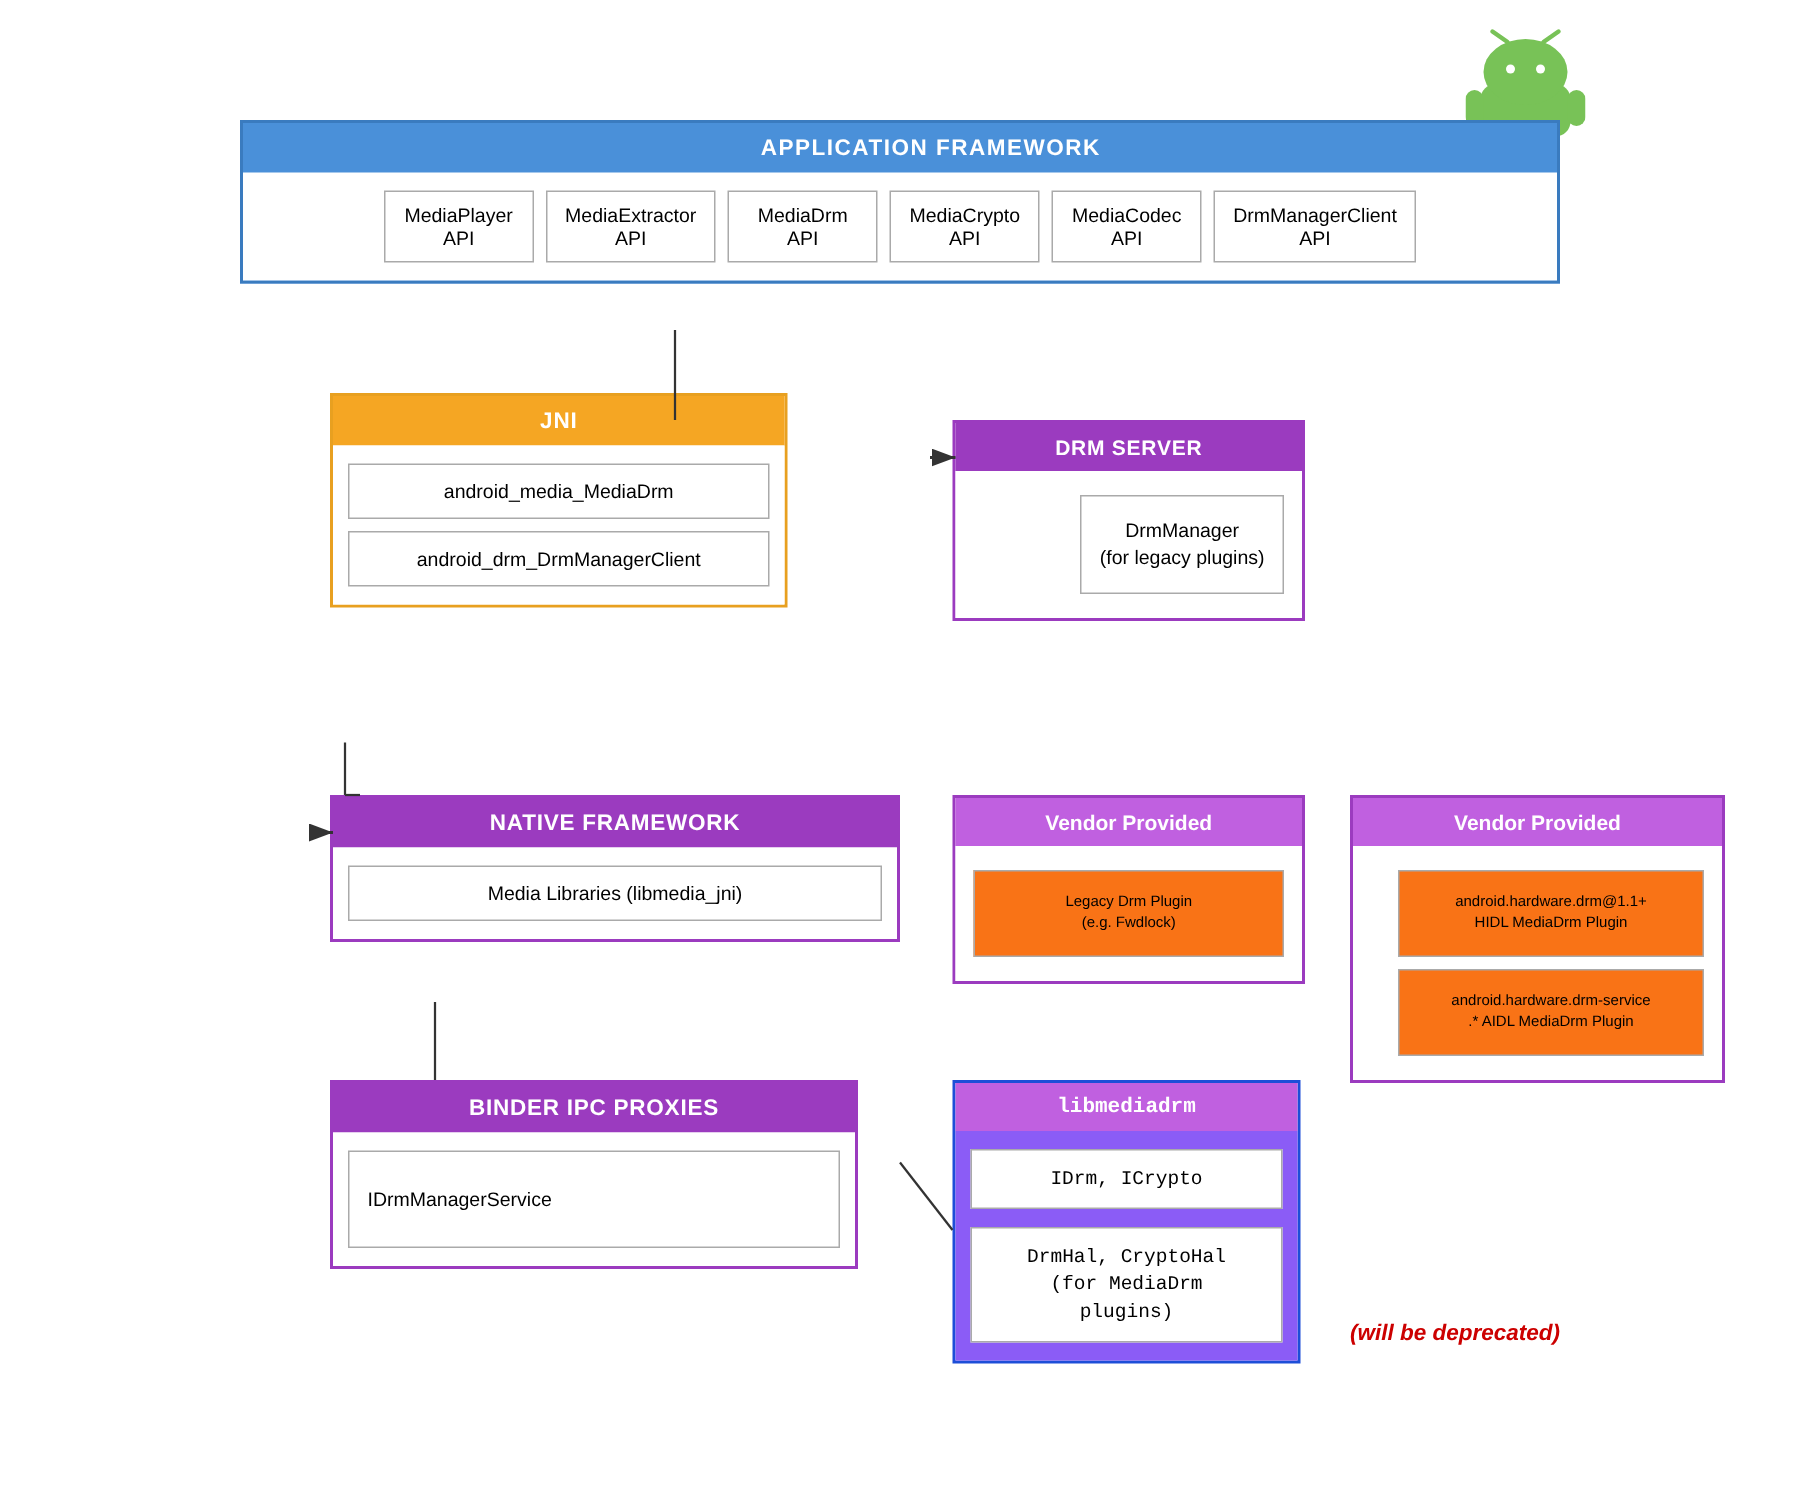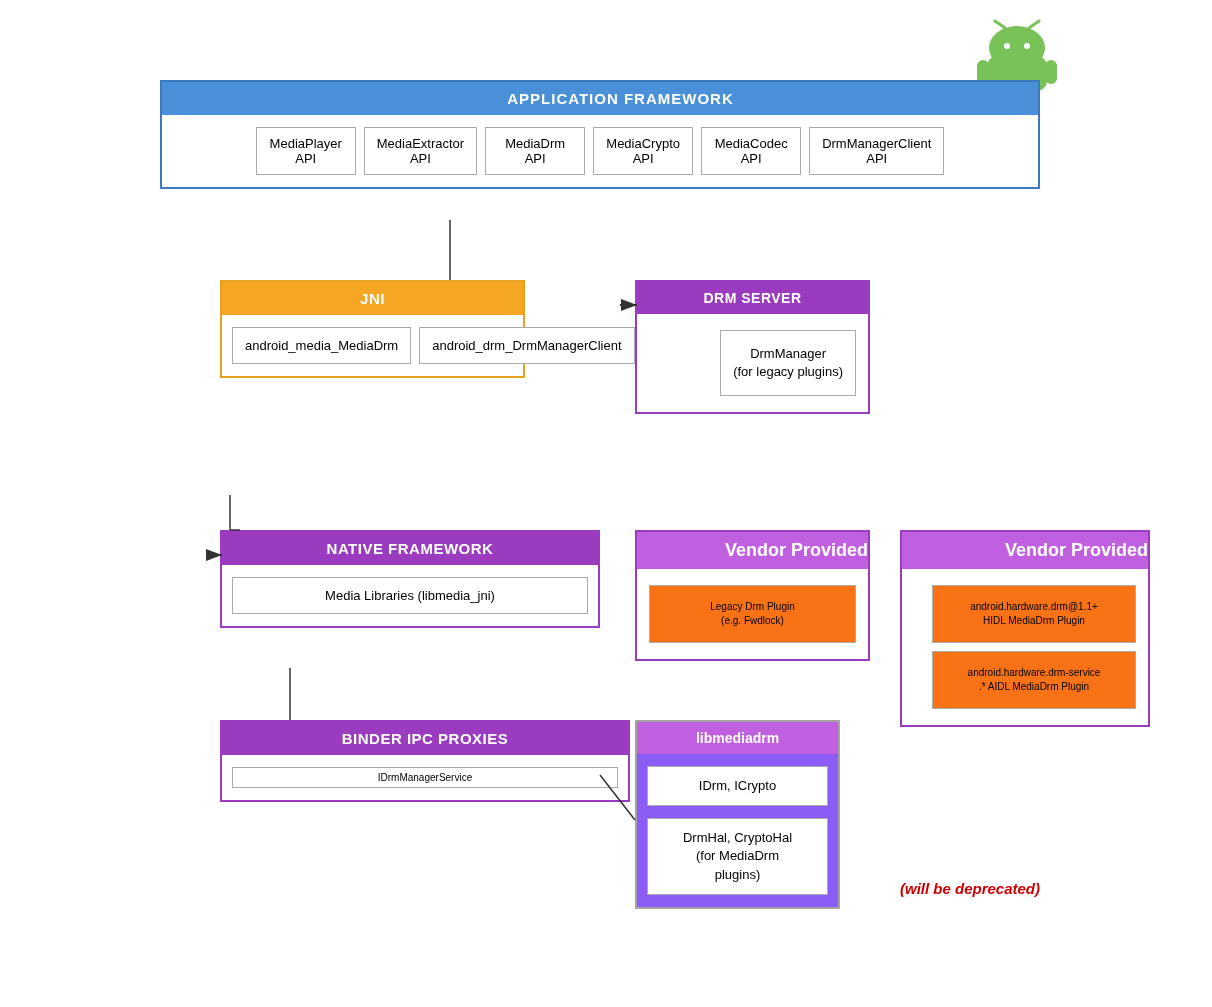--- a/index.html
+++ b/index.html
@@ -62,40 +62,41 @@
       padding: 8px 12px;
       text-align: center;
       font-size: 13px;
       min-width: 100px;
       background: white;
     }
 
     
     .jni-box {
       position: absolute;
-      top: 280px;
+      top: 262px;
       left: 220px;
       width: 305px;
       border: 2px solid #e8a020;
     }
 
     .jni-header {
       background: #f5a623;
       color: white;
       text-align: center;
       padding: 8px 0;
       font-size: 15px;
       font-weight: bold;
       letter-spacing: 0.5px;
     }
 
     .jni-body {
       background: white;
       padding: 12px 10px;
       display: flex;
+      flex-direction: column;
       gap: 8px;
     }
 
     .jni-item {
       border: 1.5px solid #aaa;
       padding: 10px 12px;
       text-align: center;
       font-size: 13px;
       background: white;
     }
@@ -177,23 +178,23 @@
       position: absolute;
       top: 530px;
       left: 635px;
       width: 235px;
       border: 2px solid #9b3bbf;
     }
 
     .vendor-header {
       background: #c060e0;
       color: white;
-      text-align: right;
-      padding: 8px 0;
-      font-size: 18px;
+      text-align: center;
+      padding: 8px 0;
+      font-size: 14px;
       font-weight: bold;
     }
 
     .vendor-body {
       background: white;
       padding: 16px 12px;
       display: flex;
       flex-direction: column;
       gap: 8px;
     }
@@ -223,21 +224,21 @@
       flex-direction: column;
       gap: 8px;
       margin-left: 18px;
     }
 
     
     .binder-box {
       position: absolute;
       top: 720px;
       left: 220px;
-      width: 410px;
+      width: 352px;
       border: 2px solid #9b3bbf;
     }
 
     .binder-header {
       background: #9b3bbf;
       color: white;
       text-align: center;
       padding: 8px 0;
       font-size: 15px;
       font-weight: bold;
@@ -247,33 +248,34 @@
     .binder-body {
       background: white;
       padding: 12px 10px;
       display: flex;
       flex-direction: column;
       gap: 8px;
     }
 
     .binder-item {
       border: 1.5px solid #aaa;
-      padding: 4px 12px;
-      text-align: center;
-      font-size: 10px;
+      padding: 24px 12px;
+      text-align: left;
+      font-size: 13px;
       background: white;
     }
 
     
     .libmedia-box {
       position: absolute;
       top: 720px;
       left: 635px;
-      width: 205px;
-      border: 2px solid #a3a3a3;
+      width: 232px;
+      border: 2px solid #1d4ed8;
+      font-family: Liberation Mono, monospace;
     }
 
     .libmedia-header {
       background: #c060e0;
       color: white;
       text-align: center;
       padding: 8px 0;
       font-size: 14px;
       font-weight: bold;
     }

